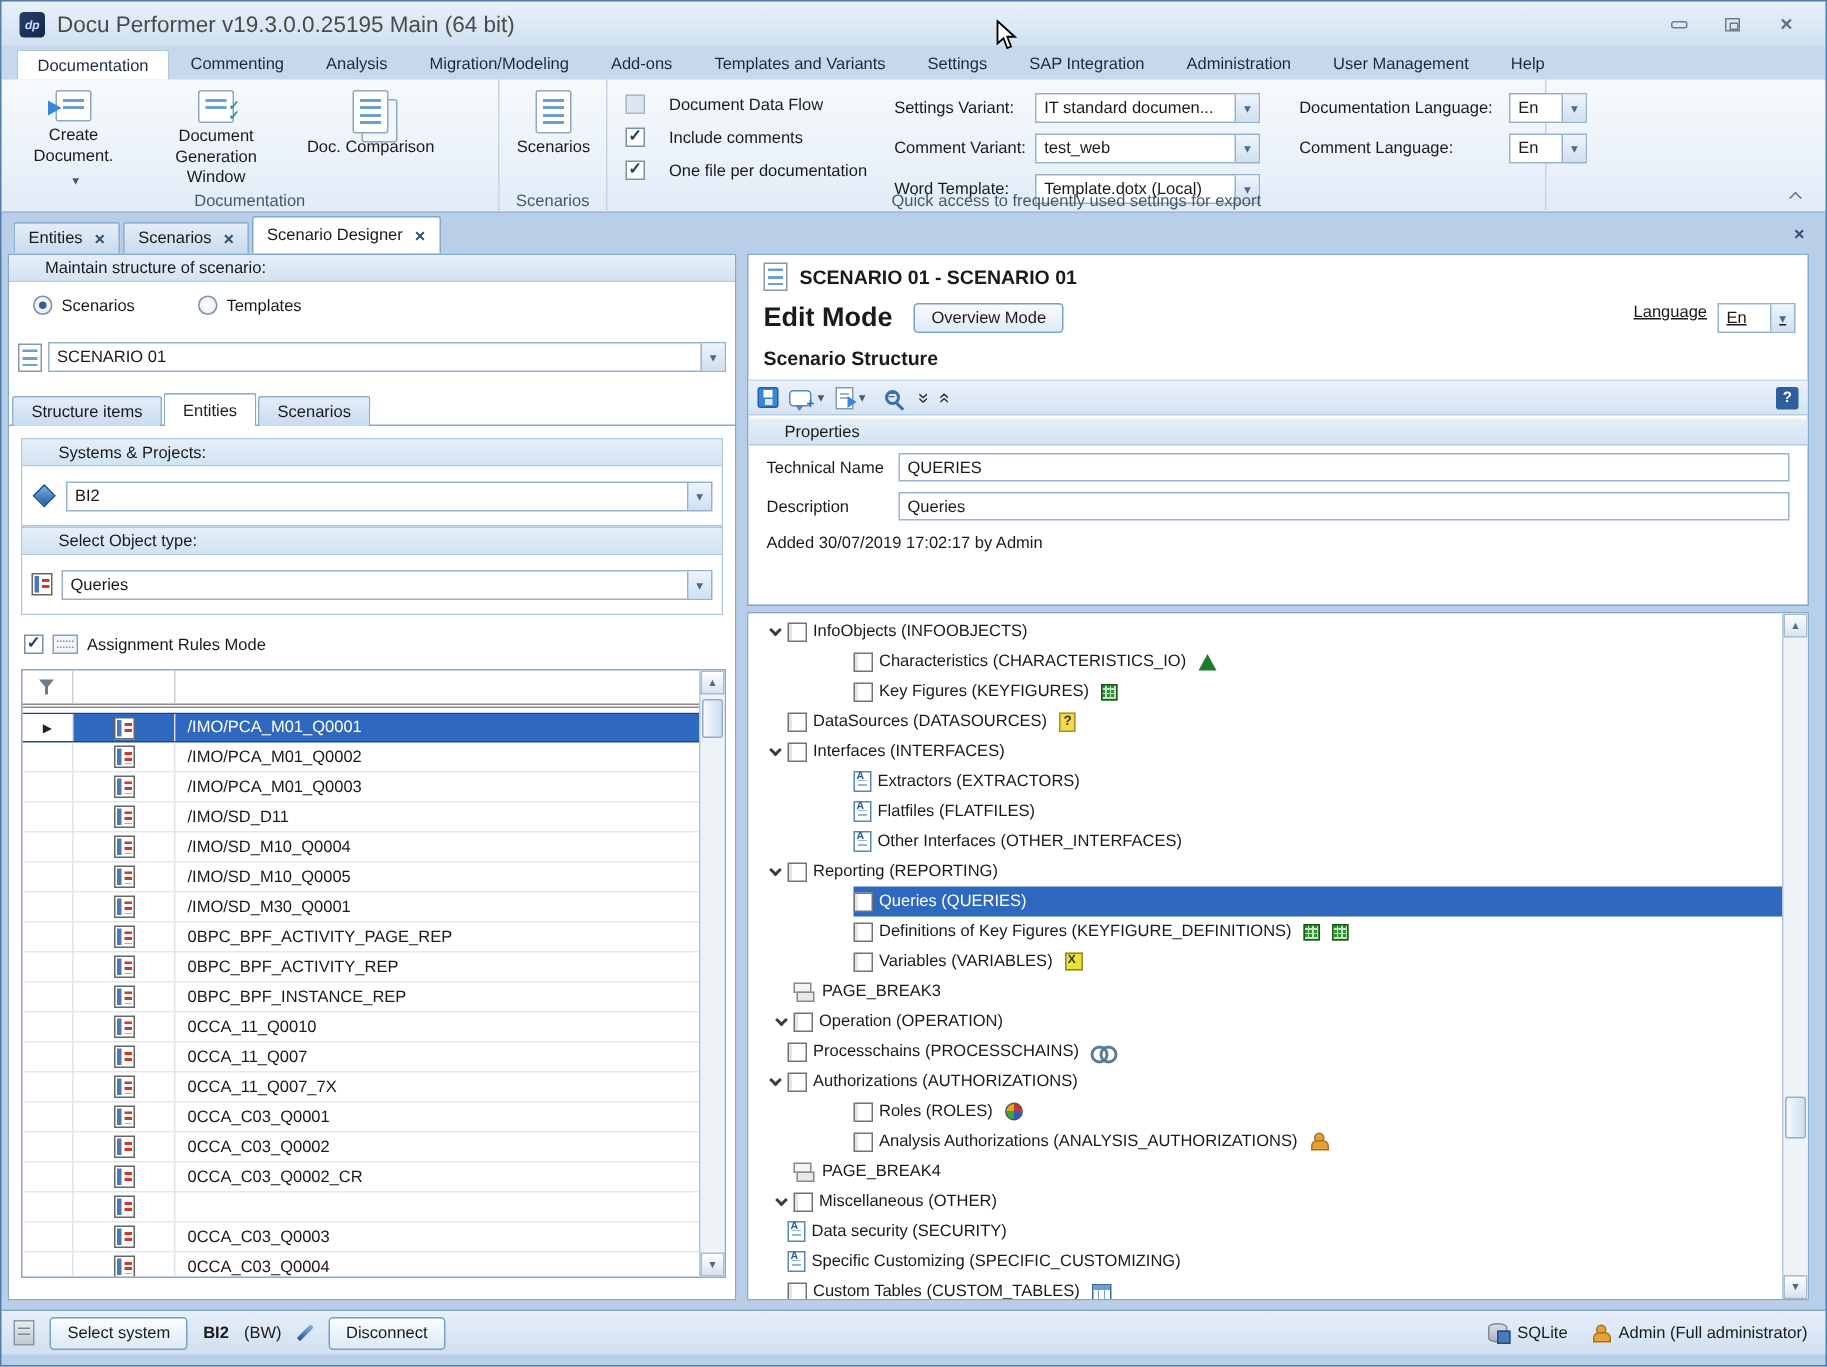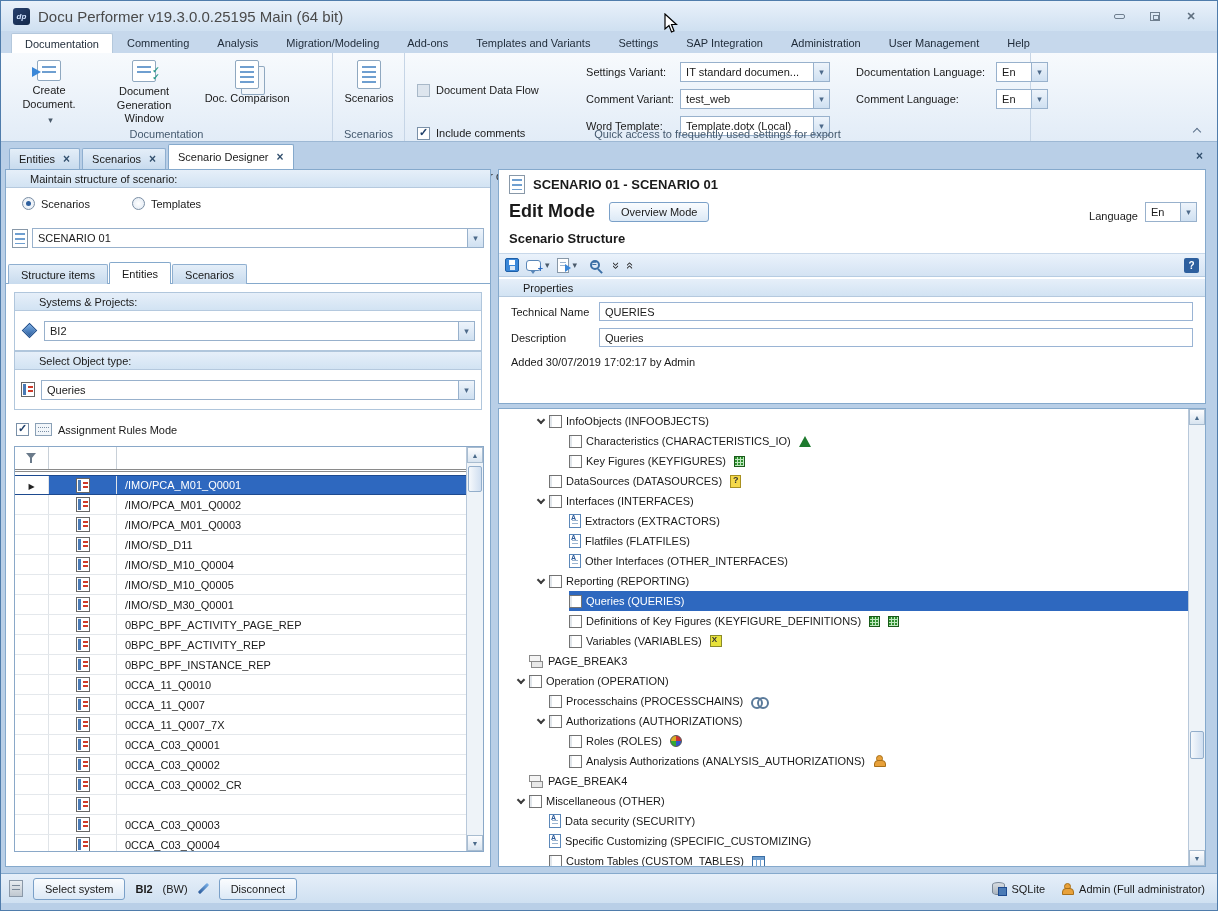--- a/index.html
+++ b/index.html
@@ -38,21 +38,21 @@
   .bicon .lines{position:absolute;left:4px;right:4px;top:5px;bottom:5px;
     background:repeating-linear-gradient(to bottom,#6f9fd0 0 2px,transparent 2px 5px);}
   .bicon.create::after{content:"";position:absolute;left:-6px;bottom:3px;width:0;height:0;
     border-left:9px solid #3a87d8;border-top:5px solid transparent;border-bottom:5px solid transparent;}
   .bicon.gen::after{content:"✓✓";position:absolute;right:-6px;top:4px;color:#2a9a8a;font-size:9px;font-weight:bold;letter-spacing:-3px;
     writing-mode:vertical-rl;text-orientation:upright;}
   .bicon.cmp{box-shadow:6px 6px 0 -1px #f2f6fa,6px 6px 0 0 #8fa8c0;}
   .caret::after{content:"▾";color:#4a5a6a;font-size:9px;margin-left:3px;}
 
   .chkcol{display:flex;flex-direction:column;gap:9px;padding:7px 6px 0 8px;}
-  .chkrow{display:flex;gap:6px;white-space:nowrap;margin-top:21px;}
+  .chkrow{display:flex;align-items:center;gap:16px;white-space:nowrap;}
   .chk{width:13px;height:13px;border:1px solid #7a90a8;background:#fff;display:inline-flex;align-items:center;justify-content:center;}
   .chk.checked::before{content:"✓";font-size:11px;font-weight:bold;color:#21406a;margin-top:-2px;}
   .chk.disabled{background:#dde5ee;border-color:#a8b8c8;}
 
   .fieldcols{display:flex;padding-top:6px;}
   .fcol{display:flex;flex-direction:column;gap:7px;padding-left:12px;}
   .frow{display:flex;align-items:center;height:20px;white-space:nowrap;}
   .flabel{width:94px;}
   .flabel.wide{width:140px;}
   .combo{display:flex;height:20px;border:1px solid #98b1cc;background:#fff;align-items:center;}
@@ -132,21 +132,21 @@
   .sbbtn.up::before{content:"▲";}
   .sbbtn.dn::before{content:"▼";}
   .sbthumb{position:absolute;left:1px;right:1px;background:linear-gradient(90deg,#f6f9fc,#cfdef0);border:1px solid #93aecb;border-radius:2px;}
 
   
   .rtitle{position:absolute;left:10px;top:5px;display:flex;align-items:center;gap:8px;font-weight:bold;font-size:13px;}
   .modeline{position:absolute;left:10px;top:31px;right:8px;display:flex;align-items:center;}
   .editmode{font-weight:bold;font-size:18px;text-align:right;}
   .btn{display:inline-flex;align-items:center;justify-content:center;height:20px;padding:0 11px;
     background:linear-gradient(#fafcfe,#dce9f6);border:1px solid #7aa0c8;border-radius:3px;}
-  .langwrap{margin-left:auto;display:flex;align-items:flex-end;gap:7px;}
+  .langwrap{margin-left:auto;display:flex;align-items:flex-start;gap:7px;text-decoration:underline;}
   .secttitle{position:absolute;left:10px;top:61px;font-weight:bold;font-size:13px;}
   .rtoolbar{position:absolute;left:0;top:83px;right:0;height:24px;
     background:linear-gradient(#eaf2fb,#d4e3f3);border-top:1px solid #c8d8ea;border-bottom:1px solid #b6cce2;
     display:flex;align-items:center;gap:7px;padding:0 6px;}
   .tb{display:flex;align-items:center;gap:1px;}
   .saveic{width:14px;height:14px;background:#3a87d8;border:1px solid #1d5fa8;border-radius:2px;position:relative;}
   .saveic::before{content:"";position:absolute;left:3px;top:1px;right:3px;height:5px;background:#fff;}
   .saveic::after{content:"";position:absolute;left:4px;bottom:1px;width:5px;height:4px;background:#dce8f4;}
   .commentic{width:15px;height:11px;background:#fff;border:1px solid #5a87b8;border-radius:3px;position:relative;}
   .commentic::before{content:"";position:absolute;left:3px;bottom:-4px;border-left:3px solid transparent;border-right:3px solid transparent;border-top:4px solid #5a87b8;}
@@ -170,21 +170,21 @@
   .formrow{display:flex;align-items:center;margin:5px 12px 7px;}
   .formrow label{width:88px;}
   .tinput{flex:1;height:19px;border:1px solid #9ab4d4;padding:0 5px;font:inherit;color:#1a1a1a;background:#fff;}
   .addedline{margin:9px 12px;}
   .hdivider{position:absolute;left:-1px;right:-1px;top:233px;height:6px;background:#b9cfe7;border-top:1px solid #85a9cc;border-bottom:1px solid #85a9cc;}
 
   
   .tree{position:absolute;left:0;top:239px;right:0;bottom:0;overflow:hidden;background:#fff;}
   .treerows{position:absolute;left:0;top:2px;right:17px;}
   .trow{height:20px;display:flex;align-items:center;position:relative;}
-  .lvl0{padding-left:30px;}.lvl1{padding-left:26px;margin-left:24px;}.lvl2{padding-left:70px;}
+  .lvl0{padding-left:30px;}.lvl1{padding-left:26px;}.lvl2{padding-left:70px;}
   .exp{width:16px;margin-left:-16px;display:inline-flex;align-items:center;justify-content:center;flex:none;}
   .chev{width:6px;height:6px;border-right:2px solid #3c3c3c;border-bottom:2px solid #3c3c3c;transform:rotate(45deg);margin-top:-3px;}
   .rowbody{flex:1;display:flex;align-items:center;gap:4px;height:100%;}
   .rowbody.selected{background:#2e68bf;color:#fff;}
   .cb{width:13px;height:13px;border:1px solid #737373;background:#fff;flex:none;box-shadow:inset 2px 0 0 #e2e7ec;}
   .adoc{width:12px;height:14px;background:#fff;border:1px solid #5b87b8;position:relative;flex:none;}
   .adoc::before{content:"A";position:absolute;left:1px;top:-1px;font-size:7px;color:#2a5a9a;font-weight:bold;}
   .adoc::after{content:"";position:absolute;left:2px;right:2px;bottom:2px;height:5px;
     background:repeating-linear-gradient(to bottom,#9ab4d0 0 1px,transparent 1px 3px);}
   .ti{margin-left:4px;flex:none;display:inline-block;}

